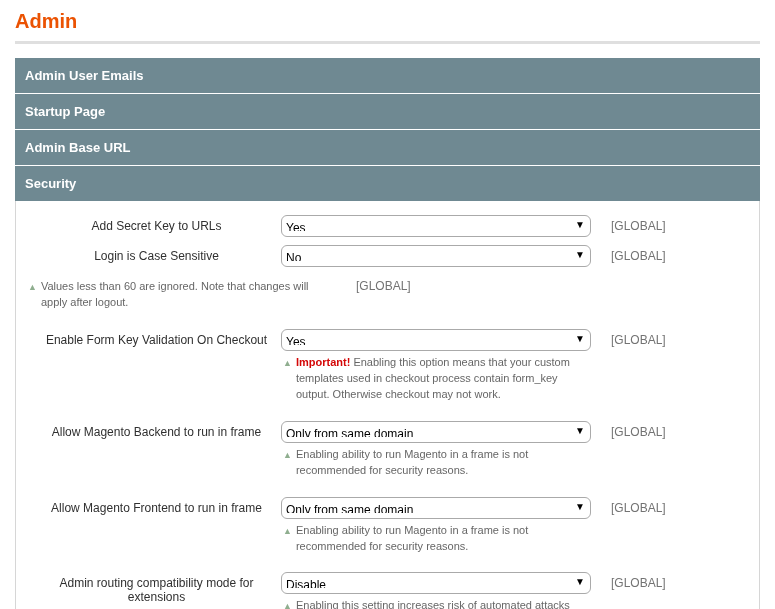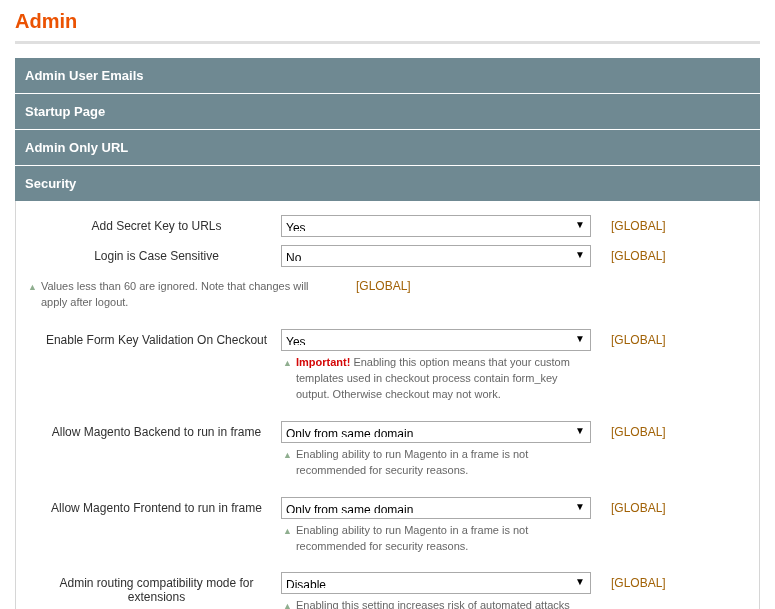--- a/index.html
+++ b/index.html
@@ -50,33 +50,33 @@
     color: #303030;
     font-size: 12px;
     text-align: center;
   }
   .field-control {
     width: 310px;
   }
   .field-scope {
     width: 130px;
     padding: 4px 0 0 20px;
-    color: #a16207;
+    color: #737373;
     font-size: 12px;
   }
   select, input[type=text] {
     width: 100%;
     height: 22px;
     border: 1px solid #aaa;
     background: #fff;
     font-size: 12px;
     padding: 5px 4px;
     appearance: none;
     -webkit-appearance: none;
-    border-radius: 0;
+    border-radius: 6px;
   }
   .select-wrap {
     position: relative;
   }
   .select-wrap::after {
     content: "▼";
     position: absolute;
     right: 6px;
     top: 4px;
     font-size: 10px;
@@ -104,21 +104,21 @@
   }
 </style>
 </head>
 <body>
 
 <h1 class="page-title">Admin</h1>
 <hr class="hr">
 
 <div class="section-header">Admin User Emails</div>
 <div class="section-header">Startup Page</div>
-<div class="section-header">Admin Only URL</div>
+<div class="section-header">Admin Base URL</div>
 <div class="section-header last">Security</div>
 
 <div class="panel">
 
   <div class="field-row">
     <div class="field-label">Add Secret Key to URLs</div>
     <div class="field-control">
       <div class="select-wrap">
         <select>
           <option>Yes</option>

